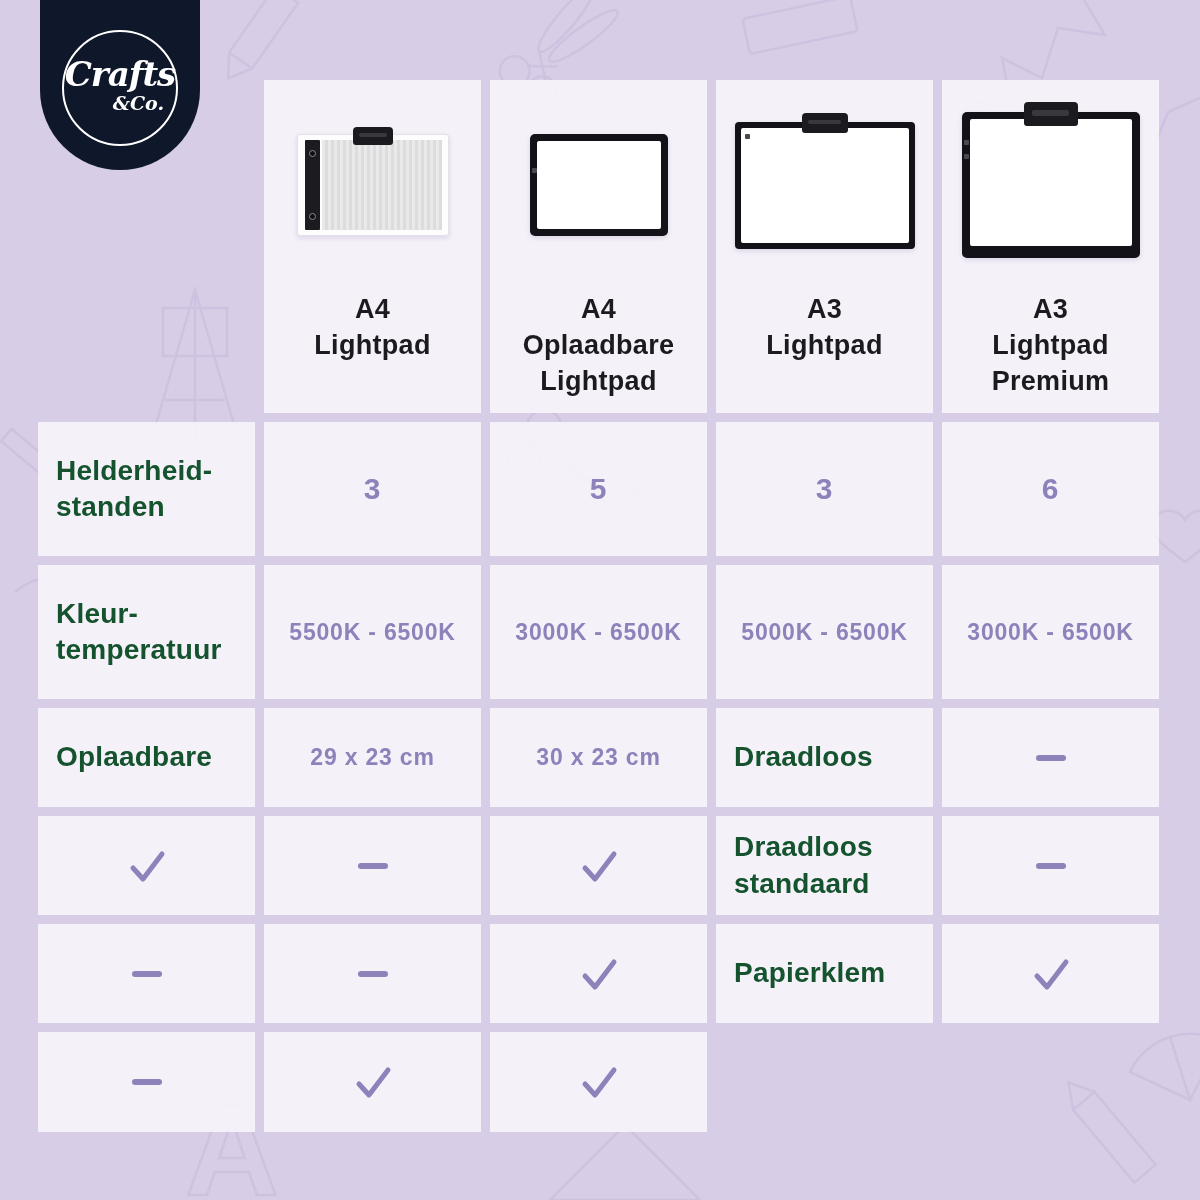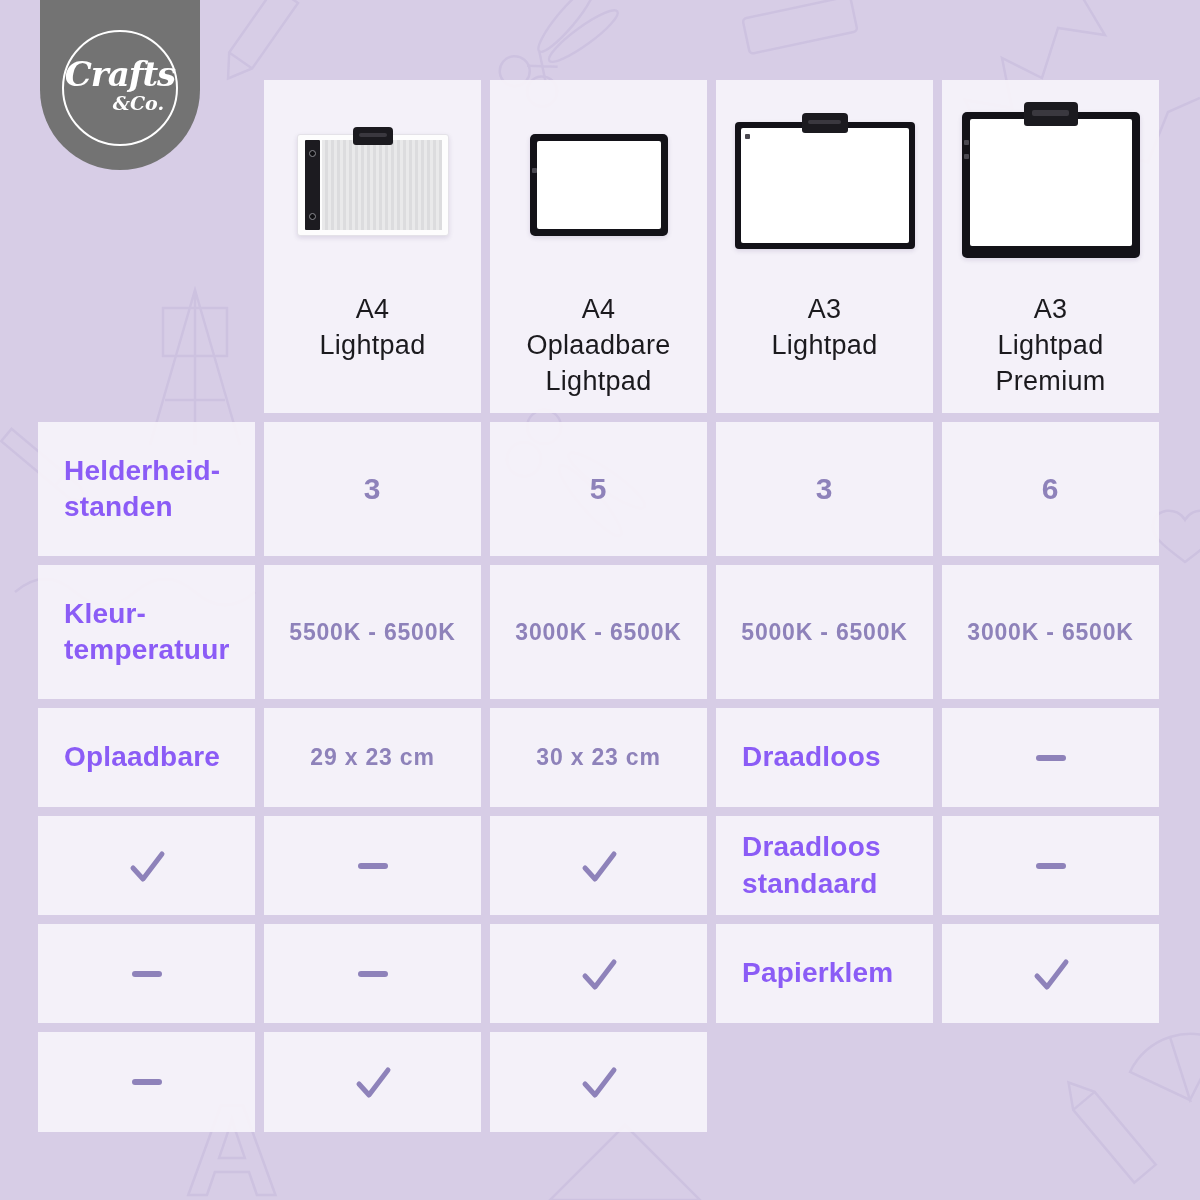--- a/index.html
+++ b/index.html
@@ -7,21 +7,21 @@
     width:1200px;height:1200px;position:relative;overflow:hidden;
     background:#d7cde6;
     font-family:"Liberation Sans", sans-serif;
   }
   
   #doodles{position:absolute;inset:0;z-index:0;}
 
   
   .logo-tab{
     position:absolute;left:40px;top:0;width:160px;height:170px;
-    background:#737373;border-radius:0 0 80px 80px;z-index:3;
+    background:#0f172a;border-radius:0 0 80px 80px;z-index:3;
     display:flex;align-items:flex-start;justify-content:center;
   }
   .logo-circle{
     margin-top:30px;width:112px;height:112px;border:2.5px solid #ffffff;
     border-radius:50%;position:relative;color:#fff;
   }
   .logo-script{
     position:absolute;left:0;right:0;top:22px;text-align:center;
     font-family:"DejaVu Serif", serif;font-style:italic;font-weight:bold;
     font-size:34px;letter-spacing:-1px;
@@ -39,27 +39,27 @@
     display:grid;
     grid-template-columns:repeat(5,217px);
     grid-template-rows:333px 134px 134px 99px 99px 99px 100px;
     gap:9px;
   }
   .cell{background:rgba(246,243,250,0.93);}
   .spacer{background:transparent;}
   .header-cell{display:flex;flex-direction:column;align-items:center;}
   .img-wrap{height:210px;display:flex;align-items:center;justify-content:center;}
   .prod-name{
-    margin-top:2px;text-align:center;font-weight:normal;font-size:27px;
+    margin-top:2px;text-align:center;font-weight:bold;font-size:27px;
     line-height:1.33;color:#1b1a1e;white-space:pre-line;letter-spacing:0.3px;
   }
   .label-cell{
     display:flex;flex-direction:column;justify-content:center;
-    padding-left:26px;box-sizing:border-box;
-    font-weight:bold;font-size:28px;line-height:1.3;color:#8b5cf6;
+    padding-left:18px;box-sizing:border-box;
+    font-weight:bold;font-size:28px;line-height:1.3;color:#14532d;
     white-space:pre-line;letter-spacing:0.2px;
   }
   .value-cell{display:flex;align-items:center;justify-content:center;}
   .val{font-weight:bold;color:#8e82ba;font-size:23px;letter-spacing:0.8px;}
   .val.big{font-size:30px;}
   .dash{display:inline-block;width:30px;height:6px;border-radius:3px;background:#8e82ba;}
 
   
   .pad{position:relative;box-shadow:0 2px 5px rgba(40,20,80,0.12);}
   .clip{

